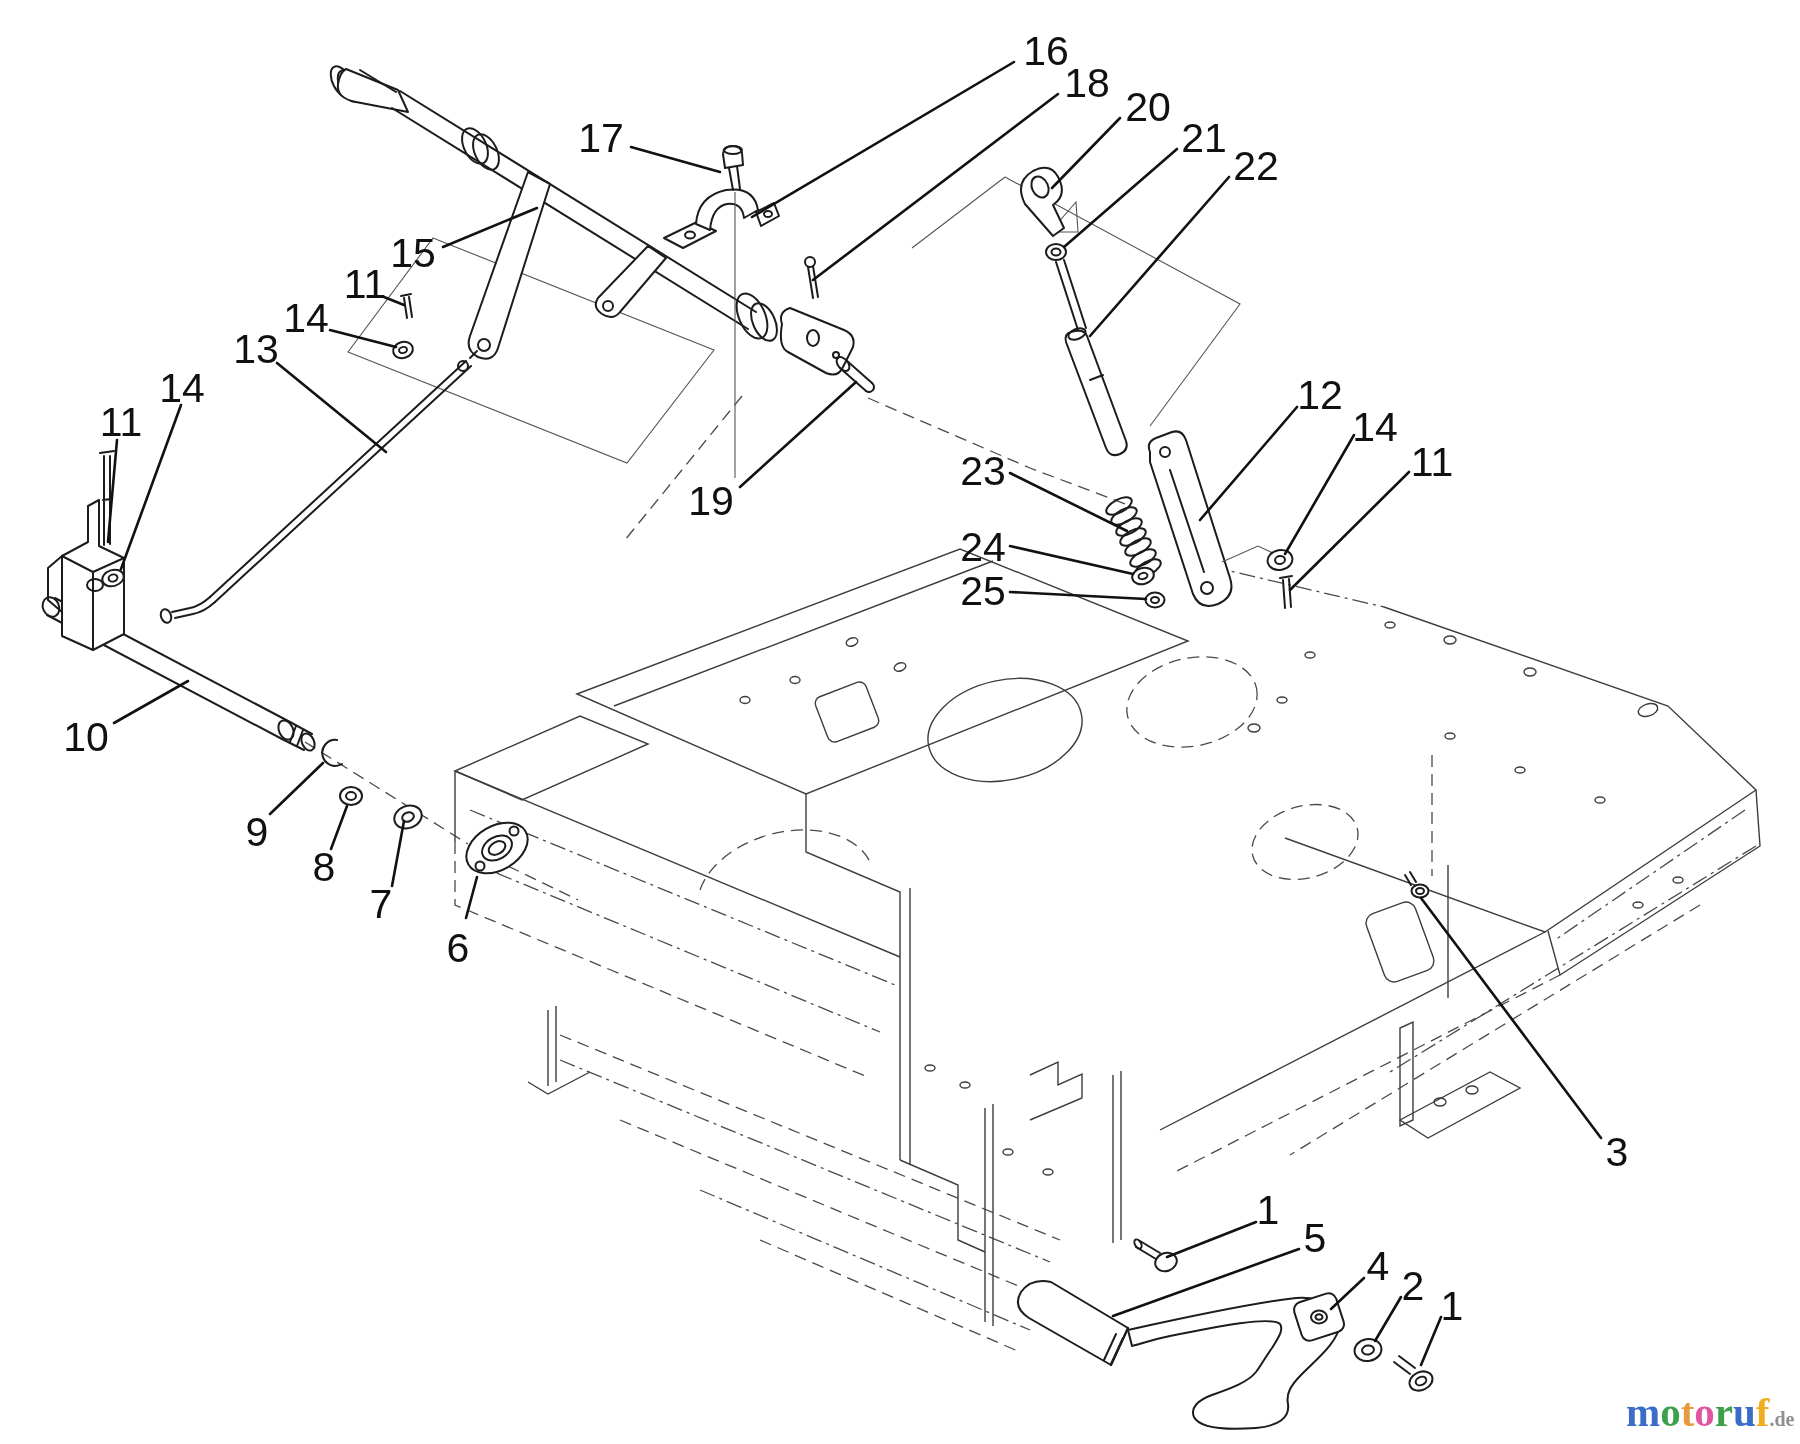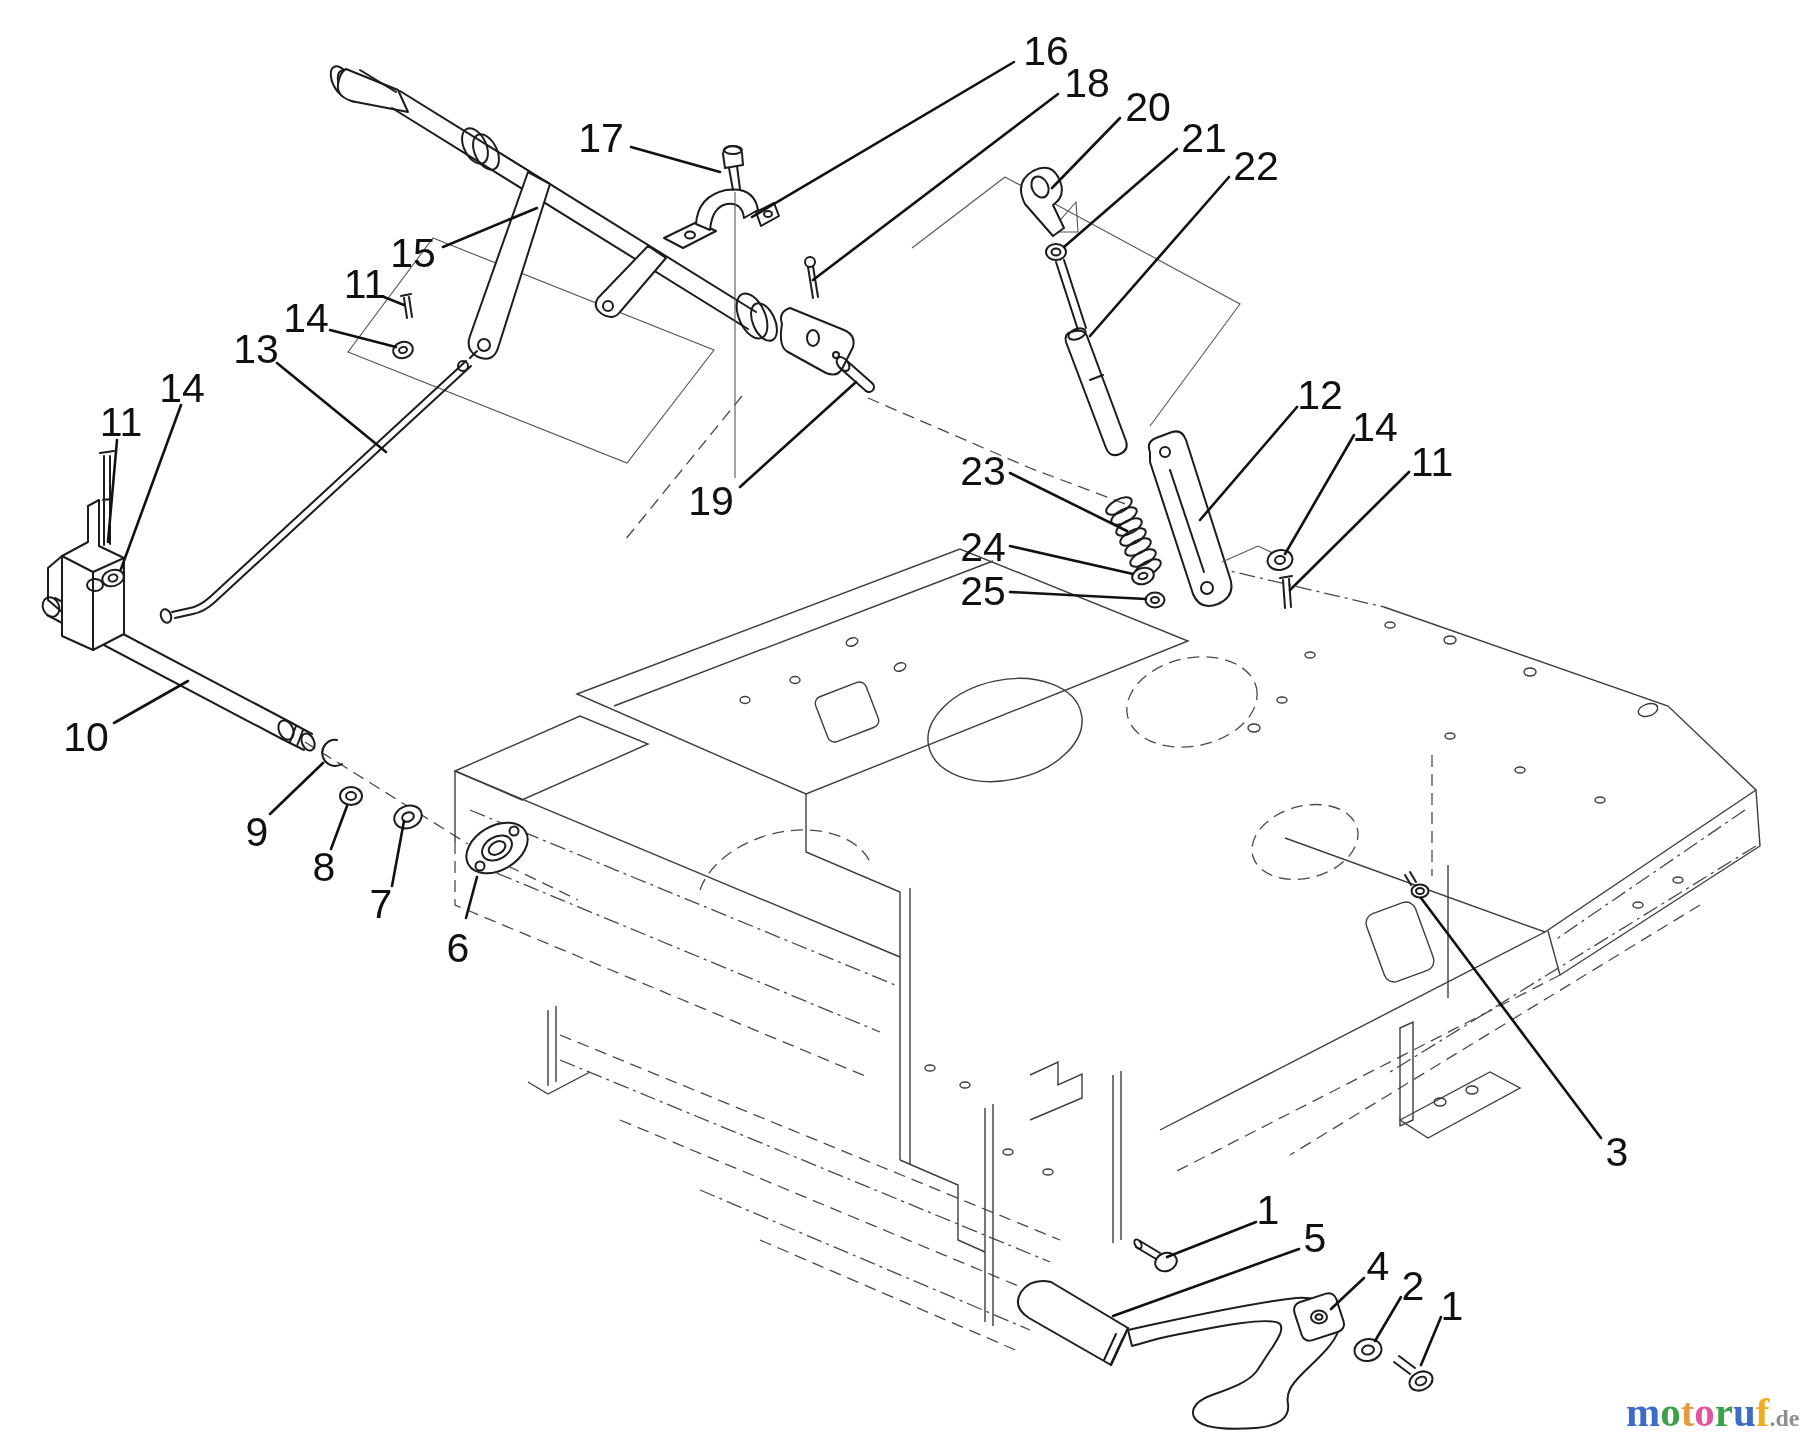--- a/index.html
+++ b/index.html
@@ -8,21 +8,21 @@
   .chassis{stroke:#3d3d3d;stroke-width:1.4;fill:none;}
   .chassis-dash{stroke:#4a4a4a;stroke-width:1.3;fill:none;stroke-dasharray:12 7;}
   .chassis-dashdot{stroke:#4a4a4a;stroke-width:1.3;fill:none;stroke-dasharray:16 5 3 5;}
   .ghost{stroke:#555;stroke-width:1.1;fill:none;}
   .part{stroke:#1c1c1c;stroke-width:2;fill:none;stroke-linecap:round;stroke-linejoin:round;}
   .part-fill{stroke:#1c1c1c;stroke-width:2;fill:#ffffff;stroke-linejoin:round;}
   .leader{stroke:#111;stroke-width:2.6;stroke-linecap:round;}
   text.callout{font-family:"Liberation Sans",sans-serif;font-size:41px;fill:#101010;text-anchor:middle;}
   .logo{position:absolute;left:1626px;top:1390px;width:174px;white-space:nowrap;
         font-family:"Liberation Serif",serif;font-weight:bold;font-size:41px;line-height:44px;}
-  .logo .suffix{font-size:24px;font-weight:bold;}
+  .logo .suffix{font-size:20px;font-weight:bold;}
 </style>
 </head>
 <body>
 
 <div class="stage">
 
 <svg width="1800" height="1444" viewBox="0 0 1800 1444">
 
   <g>
 

